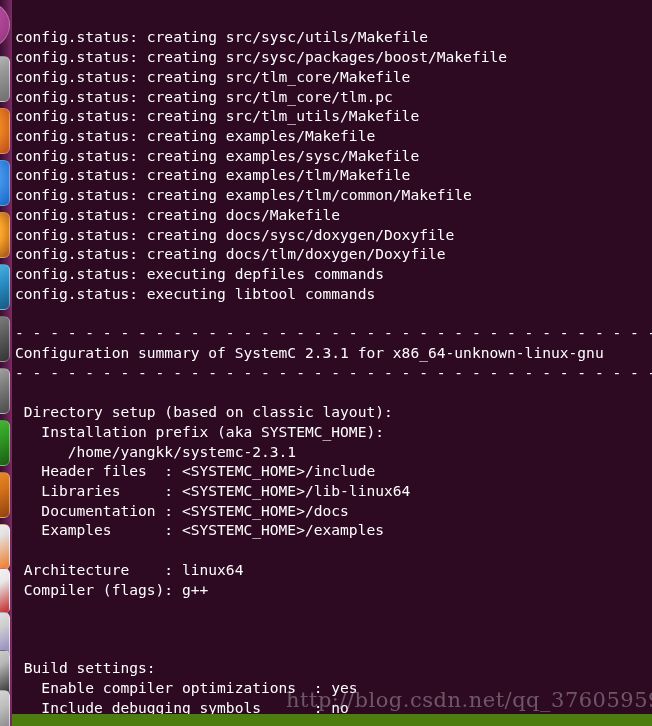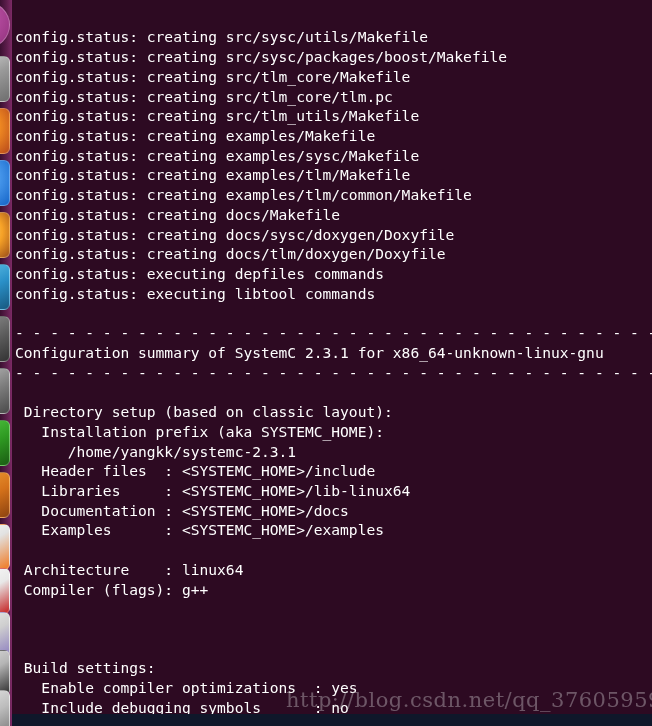--- a/index.html
+++ b/index.html
@@ -9,21 +9,21 @@
     height: 726px;
     overflow: hidden;
     background: #2d0a22;
     font-family: "DejaVu Sans Mono", "Liberation Mono", monospace;
   }
 
   #screen {
     position: relative;
     width: 652px;
     height: 726px;
-    background: #0f172a;
+    background: #4d7c0f;
     overflow: hidden;
   }
 
   
   #launcher {
     position: absolute;
     left: 0; top: 0;
     width: 12px;
     height: 726px;
     background: linear-gradient(to right, #3b1031 0%, #5c1d4b 55%, #7d2a66 100%);

